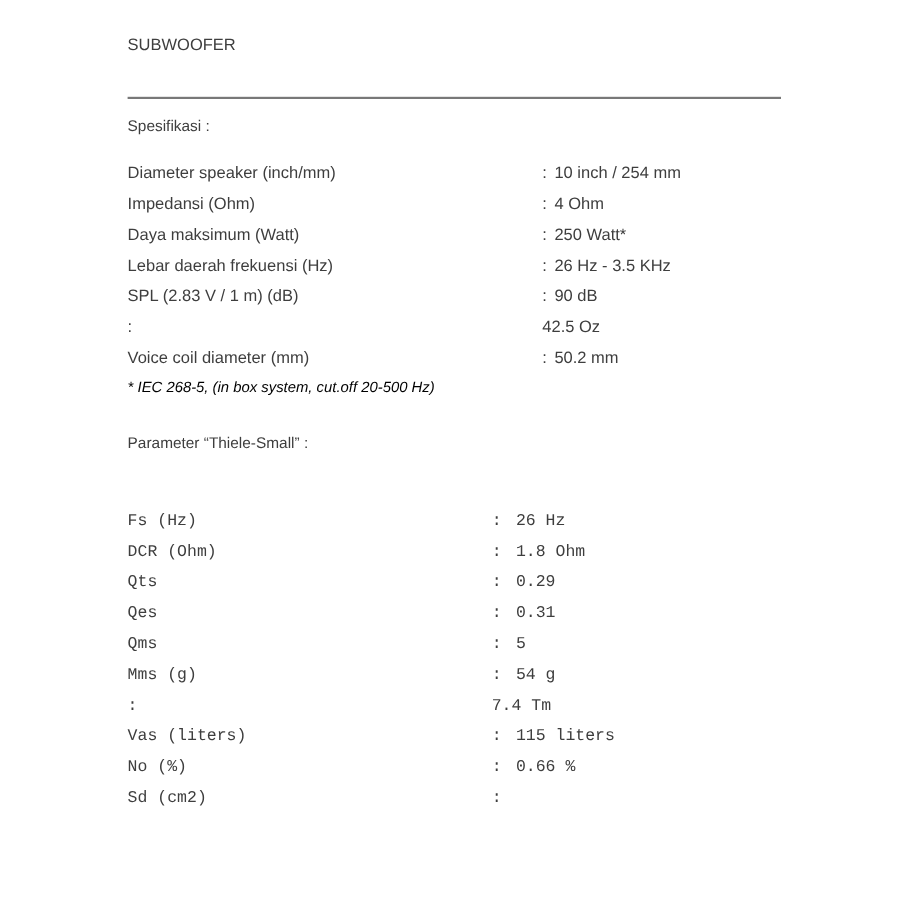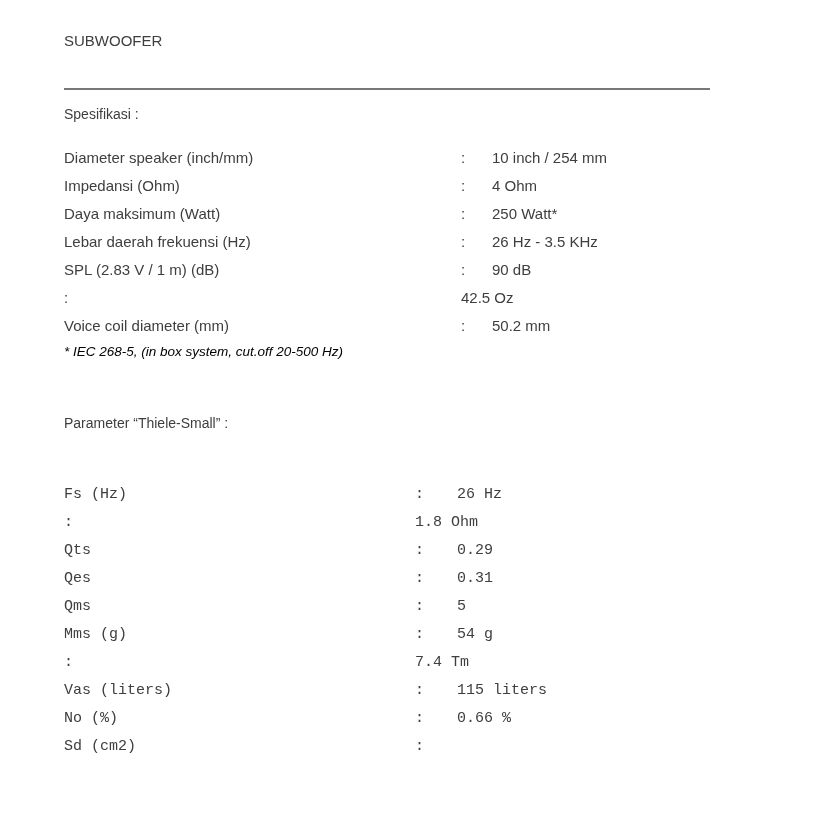--- a/index.html
+++ b/index.html
@@ -8,21 +8,21 @@
     background: #ffffff;
   }
   body {
     width: 820px;
     height: 820px;
     font-family: "Liberation Sans", sans-serif;
     color: #3e3e3e;
     overflow: hidden;
   }
   .container {
-    padding: 33px 110px 0 64px;
+    padding: 33px 110px 0 116px;
   }
   .page-title {
     font-size: 15px;
     line-height: 16px;
     font-weight: normal;
     margin: 0;
     color: #3e3e3e;
   }
   .divider {
     height: 2px;
@@ -32,36 +32,35 @@
     width: 100%;
   }
   .section-heading {
     font-size: 14px;
     line-height: 20px;
     font-weight: normal;
     margin: 14px 0 0 0;
     color: #3e3e3e;
   }
   .section-heading.second {
-    margin-top: 53px;
+    margin-top: 32px;
   }
   .spec-table {
     margin-top: 20px;
   }
   .spec-table.second {
     margin-top: 48px;
     font-family: Liberation Mono, monospace;
   }
   .spec-row {
     display: grid;
     height: 28px;
     align-items: center;
     font-size: 15px;
     line-height: 28px;
-    gap: 20px;
   }
   .spec-table.first .spec-row {
     grid-template-columns: 377px 11px 1fr;
   }
   .spec-table.second .spec-row {
     grid-template-columns: 331px 22px 1fr;
   }
   .spec-label, .spec-sep, .spec-value {
     white-space: nowrap;
   }
@@ -125,20 +124,21 @@
 
   <h2 class="section-heading second">Parameter “Thiele-Small” :</h2>
 
   <div class="spec-table second">
     <div class="spec-row">
       <span class="spec-label">Fs (Hz)</span>
       <span class="spec-sep">:</span>
       <span class="spec-value">26 Hz</span>
     </div>
     <div class="spec-row">
+      <span class="spec-label">DCR (Ohm)</span>
       <span class="spec-sep">:</span>
       <span class="spec-value">1.8 Ohm</span>
     </div>
     <div class="spec-row">
       <span class="spec-label">Qts</span>
       <span class="spec-sep">:</span>
       <span class="spec-value">0.29</span>
     </div>
     <div class="spec-row">
       <span class="spec-label">Qes</span>

